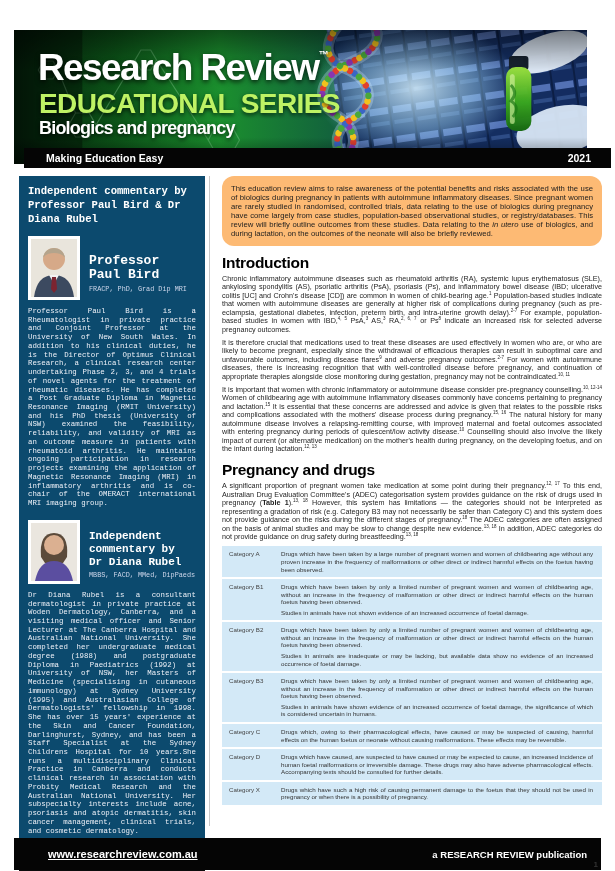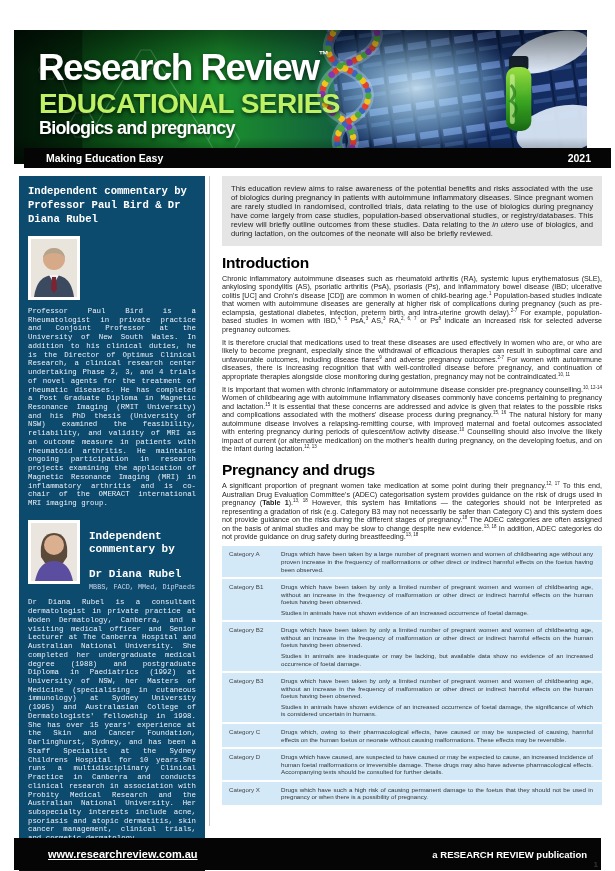--- a/index.html
+++ b/index.html
@@ -46,21 +46,21 @@
   .cpd-bar { background:#ffff00; padding:19px 5px; font-size:8.6px; color:#111; white-space:nowrap; }
   .cpd-bar b { font-weight:bold; }
   .cpd-bar .link { color:#2233cc; text-decoration:underline; cursor:pointer; }
   .fb-block { margin-top:9px; display:flex; gap:9px; align-items:center; padding-left:1px; }
   .fb-icon { width:27px; height:27px; background:#3b5998; color:#fff; border-radius:3px; display:flex; align-items:flex-end; justify-content:center; font-size:26px; font-weight:bold; line-height:0.82; overflow:hidden; font-family:"Liberation Serif", serif; }
   .fb-like { font-size:13.5px; font-weight:bold; color:#111; letter-spacing:-0.3px; }
   .fb-like .fbword { color:#3b5998; }
   .fb-url { font-size:9px; font-weight:bold; color:#3344bb; text-decoration:underline; margin-top:1px; }
   
   .main { position:absolute; left:222px; top:176px; width:380px; }
-  .abstract { background:#e5e5e5; padding:8px 9px; font-size:7.7px; line-height:1.17; text-align:justify; color:#1d1d1d; }
+  .abstract { background:#fdba74; padding:8px 9px; font-size:7.7px; line-height:1.17; text-align:justify; color:#1d1d1d;border-radius:12px; }
   h2.section { font-size:15.5px; font-weight:bold; letter-spacing:-0.3px; color:#000; margin:8px 0 3px; }
   .main p.body { font-size:7.2px; line-height:1.17; text-align:justify; color:#1d1d1d; margin-bottom:5px; }
   sup { font-size:0.62em; line-height:0; }
   
   .dtable { margin-top:5px; }
   .dt-header { background:#0b0b0b; color:#fff; font-size:8.4px; padding:4px 7px; }
   .dt-header b { font-weight:bold; }
   .dt-row { display:flex; background:#d3e9f7; margin-top:2px; }
   .dt-cat { flex:0 0 56px; padding:4px 3px 4px 7px; font-size:6.2px; color:#444; }
   .dt-desc { flex:1; padding:4px 9px 4px 3px; font-size:6.2px; line-height:1.22; color:#333; text-align:justify; }
@@ -161,35 +161,39 @@
       <div class="photo">
         <svg viewBox="0 0 46 58">
           <rect width="46" height="58" fill="#e9e5dc"></rect>
           <circle cx="23" cy="20" r="11" fill="#d6a988"></circle>
           <path d="M23,9 a11,11 0 0 1 11,10 q-3,-5 -11,-5 q-8,0 -11,5 a11,11 0 0 1 11,-10" fill="#b4a48c"></path>
           <path d="M3,58 q3,-22 20,-22 q17,0 20,22 z" fill="#3c4a60"></path>
           <path d="M18,36 h10 l-5,9 z" fill="#f2f2f2"></path>
           <path d="M21,38 h4 l1,12 -3,4 -3,-4 z" fill="#7c2430"></path>
         </svg>
       </div>
+      <div class="expert-head1">
+        <div class="expert-name">Professor Paul Bird</div>
+        <div class="expert-creds">FRACP, PhD, Grad Dip MRI</div>
+      </div>
     </div>
     <div class="bio">Professor Paul Bird is a Rheumatologist in private practice and Conjoint Professor at the University of New South Wales. In addition to his clinical duties, he is the Director of Optimus Clinical Research, a clinical research center undertaking Phase 2, 3, and 4 trials of novel agents for the treatment of rheumatic diseases. He has completed a Post Graduate Diploma in Magnetic Resonance Imaging (RMIT University) and his PhD thesis (University of NSW) examined the feasibility, reliability, and validity of MRI as an outcome measure in patients with rheumatoid arthritis. He maintains ongoing participation in research projects examining the application of Magnetic Resonance Imaging (MRI) in inflammatory arthritis and is co-chair of the OMERACT international  MRI imaging group.</div>
 
     <div class="expert-row">
       <div class="photo">
         <svg viewBox="0 0 46 58">
           <rect width="46" height="58" fill="#eae6df"></rect>
           <path d="M10,34 q-2,-24 13,-24 q15,0 13,24 l-4,6 h-18 z" fill="#5b4a3a"></path>
           <circle cx="23" cy="22" r="10" fill="#dbb091"></circle>
           <path d="M4,58 q4,-20 19,-20 q15,0 19,20 z" fill="#5b4ea0"></path>
         </svg>
       </div>
       <div>
         <div class="expert-name-sm">Independent commentary by</div>
-        <div class="expert-name-sm" style="margin-top:12px"><span>Dr Diana Rubel</span></div>
+        <div class="expert-name-sm" style="margin-top:0"><span>Dr Diana Rubel</span></div>
         <div class="expert-creds">MBBS, FACD, MMed, DipPaeds</div>
       </div>
     </div>
     <div class="bio">Dr Diana Rubel is a consultant dermatologist in private practice at Woden Dermatology, Canberra, and a visiting medical officer and Senior Lecturer at The Canberra Hospital and Australian National University. She completed her undergraduate medical degree (1988) and postgraduate Diploma in Paediatrics (1992) at University of NSW, her Masters of Medicine (specialising in cutaneous immunology) at Sydney University (1995) and Australasian College of Dermatologists' fellowship in 1998. She has over 15 years' experience at the Skin and Cancer Foundation, Darlinghurst, Sydney, and has been a Staff Specialist at the Sydney Childrens Hospital for 10 years.She runs a multidisciplinary Clinical Practice in Canberra and conducts clinical research in association with Probity Medical Research and the Australian National University. Her subspecialty interests include acne, psoriasis and atopic dermatitis, skin cancer management, clinical trials, and cosmetic dermatology.</div>
   </div>
 
   <div class="pub-box">
     <div class="pb-brand"><span>RESEARCH</span><span class="lt"> REVIEW</span><span class="tm">™</span></div>
     <div class="pb-tag">Australia's Leader in Specialist Publications</div>
   </div>

